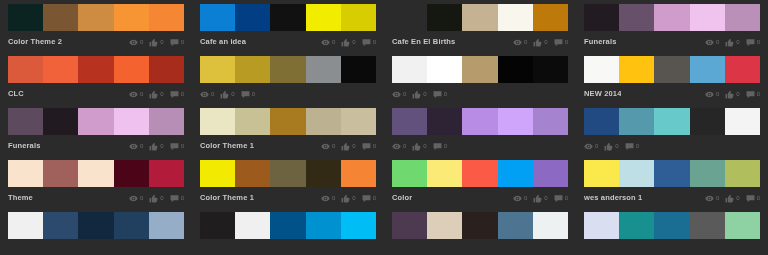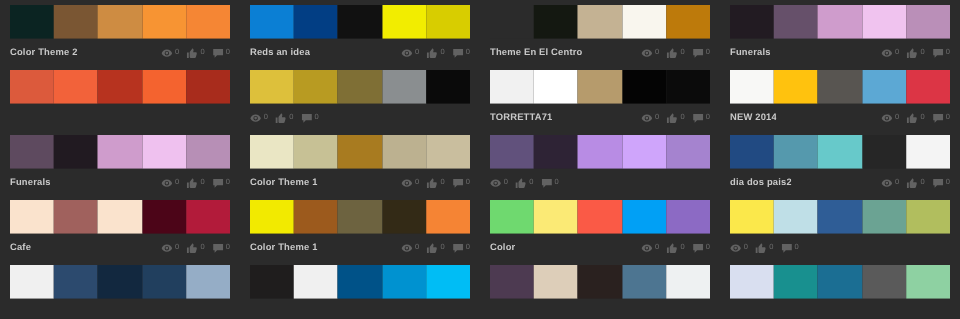--- a/index.html
+++ b/index.html
@@ -115,21 +115,21 @@
 
   <div class="card">
     <div class="swatches">
         <div class="sw" style="background: rgb(11, 127, 212);"></div>
         <div class="sw" style="background: rgb(2, 62, 132);"></div>
         <div class="sw" style="background: rgb(17, 17, 17);"></div>
         <div class="sw" style="background: rgb(242, 237, 0);"></div>
         <div class="sw" style="background: rgb(216, 205, 0);"></div>
       </div>
     <div class="meta">
-      <span class="title">Reds an idea</span>
+      <span class="title">Cafe an idea</span>
       <span class="stats">
         <span class="stat">
           <span class="ic">
             <svg viewBox="0 0 16 16">
                 <path d="M8 3C4.5 3 1.7 5.2 0.5 8c1.2 2.8 4 5 7.5 5s6.3-2.2 7.5-5C14.3 5.2 11.5 3 8 3zm0 8.2A3.2 3.2 0 1 1 8 4.8a3.2 3.2 0 0 1 0 6.4zm0-1.3a1.9 1.9 0 1 0 0-3.8 1.9 1.9 0 0 0 0 3.8z"></path>
               </svg>
           </span>
           <span class="cnt">0</span>
         </span>
         <span class="stat">
@@ -154,21 +154,21 @@
 
   <div class="card">
     <div class="swatches">
         <div class="sw" style="background: rgb(43, 43, 43);"></div>
         <div class="sw" style="background: rgb(20, 24, 17);"></div>
         <div class="sw" style="background: rgb(196, 178, 147);"></div>
         <div class="sw" style="background: rgb(249, 246, 238);"></div>
         <div class="sw" style="background: rgb(189, 122, 11);"></div>
       </div>
     <div class="meta">
-      <span class="title">Theme En El Centro</span>
+      <span class="title">Cafe En El Births</span>
       <span class="stats">
         <span class="stat">
           <span class="ic">
             <svg viewBox="0 0 16 16">
                 <path d="M8 3C4.5 3 1.7 5.2 0.5 8c1.2 2.8 4 5 7.5 5s6.3-2.2 7.5-5C14.3 5.2 11.5 3 8 3zm0 8.2A3.2 3.2 0 1 1 8 4.8a3.2 3.2 0 0 1 0 6.4zm0-1.3a1.9 1.9 0 1 0 0-3.8 1.9 1.9 0 0 0 0 3.8z"></path>
               </svg>
           </span>
           <span class="cnt">0</span>
         </span>
         <span class="stat">
@@ -231,20 +231,49 @@
   </div>
 
   <div class="card">
     <div class="swatches">
         <div class="sw" style="background: rgb(220, 90, 60);"></div>
         <div class="sw" style="background: rgb(242, 98, 58);"></div>
         <div class="sw" style="background: rgb(183, 51, 31);"></div>
         <div class="sw" style="background: rgb(244, 99, 47);"></div>
         <div class="sw" style="background: rgb(168, 44, 28);"></div>
       </div>
+    <div class="meta">
+      <span class="title">CLC</span>
+      <span class="stats">
+        <span class="stat">
+          <span class="ic">
+            <svg viewBox="0 0 16 16">
+                <path d="M8 3C4.5 3 1.7 5.2 0.5 8c1.2 2.8 4 5 7.5 5s6.3-2.2 7.5-5C14.3 5.2 11.5 3 8 3zm0 8.2A3.2 3.2 0 1 1 8 4.8a3.2 3.2 0 0 1 0 6.4zm0-1.3a1.9 1.9 0 1 0 0-3.8 1.9 1.9 0 0 0 0 3.8z"></path>
+              </svg>
+          </span>
+          <span class="cnt">0</span>
+        </span>
+        <span class="stat">
+          <span class="ic">
+            <svg viewBox="0 0 16 16">
+                <path d="M1 7h2.6v8H1zM15 8.1c0-.8-.7-1.4-1.5-1.4H9.8l.6-2.8c.1-.7-.1-1.4-.6-1.9L9 1 5.4 5.6c-.3.4-.5.9-.5 1.4V13c0 1.1.9 2 2 2h5.2c.7 0 1.3-.5 1.5-1.1l1.3-4.6c0-.4.1-.8.1-1.2z"></path>
+              </svg>
+          </span>
+          <span class="cnt">0</span>
+        </span>
+        <span class="stat">
+          <span class="ic">
+            <svg viewBox="0 0 16 16">
+                <path d="M1 2h14v9H6.5L3 14.5V11H1z"></path>
+              </svg>
+          </span>
+          <span class="cnt">0</span>
+        </span>
+      </span>
+    </div>
   </div>
 
   <div class="card">
     <div class="swatches">
         <div class="sw" style="background: rgb(221, 192, 59);"></div>
         <div class="sw" style="background: rgb(184, 155, 34);"></div>
         <div class="sw" style="background: rgb(127, 111, 53);"></div>
         <div class="sw" style="background: rgb(138, 142, 144);"></div>
         <div class="sw" style="background: rgb(10, 10, 10);"></div>
       </div>
@@ -280,21 +309,20 @@
 
   <div class="card">
     <div class="swatches">
         <div class="sw" style="background: rgb(241, 241, 241);"></div>
         <div class="sw" style="background: rgb(255, 255, 255);"></div>
         <div class="sw" style="background: rgb(182, 155, 108);"></div>
         <div class="sw" style="background: rgb(4, 4, 4);"></div>
         <div class="sw" style="background: rgb(11, 11, 11);"></div>
       </div>
     <div class="meta">
-      <span class="title">TORRETTA71</span>
       <span class="stats">
         <span class="stat">
           <span class="ic">
             <svg viewBox="0 0 16 16">
                 <path d="M8 3C4.5 3 1.7 5.2 0.5 8c1.2 2.8 4 5 7.5 5s6.3-2.2 7.5-5C14.3 5.2 11.5 3 8 3zm0 8.2A3.2 3.2 0 1 1 8 4.8a3.2 3.2 0 0 1 0 6.4zm0-1.3a1.9 1.9 0 1 0 0-3.8 1.9 1.9 0 0 0 0 3.8z"></path>
               </svg>
           </span>
           <span class="cnt">0</span>
         </span>
         <span class="stat">
@@ -474,21 +502,20 @@
 
   <div class="card">
     <div class="swatches">
         <div class="sw" style="background: rgb(33, 74, 130);"></div>
         <div class="sw" style="background: rgb(85, 153, 173);"></div>
         <div class="sw" style="background: rgb(103, 201, 202);"></div>
         <div class="sw" style="background: rgb(38, 38, 38);"></div>
         <div class="sw" style="background: rgb(244, 244, 244);"></div>
       </div>
     <div class="meta">
-      <span class="title">dia dos pais2</span>
       <span class="stats">
         <span class="stat">
           <span class="ic">
             <svg viewBox="0 0 16 16">
                 <path d="M8 3C4.5 3 1.7 5.2 0.5 8c1.2 2.8 4 5 7.5 5s6.3-2.2 7.5-5C14.3 5.2 11.5 3 8 3zm0 8.2A3.2 3.2 0 1 1 8 4.8a3.2 3.2 0 0 1 0 6.4zm0-1.3a1.9 1.9 0 1 0 0-3.8 1.9 1.9 0 0 0 0 3.8z"></path>
               </svg>
           </span>
           <span class="cnt">0</span>
         </span>
         <span class="stat">
@@ -513,21 +540,21 @@
 
   <div class="card">
     <div class="swatches">
         <div class="sw" style="background: rgb(250, 227, 205);"></div>
         <div class="sw" style="background: rgb(160, 97, 93);"></div>
         <div class="sw" style="background: rgb(250, 227, 205);"></div>
         <div class="sw" style="background: rgb(76, 5, 24);"></div>
         <div class="sw" style="background: rgb(178, 27, 58);"></div>
       </div>
     <div class="meta">
-      <span class="title">Cafe</span>
+      <span class="title">Theme</span>
       <span class="stats">
         <span class="stat">
           <span class="ic">
             <svg viewBox="0 0 16 16">
                 <path d="M8 3C4.5 3 1.7 5.2 0.5 8c1.2 2.8 4 5 7.5 5s6.3-2.2 7.5-5C14.3 5.2 11.5 3 8 3zm0 8.2A3.2 3.2 0 1 1 8 4.8a3.2 3.2 0 0 1 0 6.4zm0-1.3a1.9 1.9 0 1 0 0-3.8 1.9 1.9 0 0 0 0 3.8z"></path>
               </svg>
           </span>
           <span class="cnt">0</span>
         </span>
         <span class="stat">
@@ -630,20 +657,21 @@
 
   <div class="card">
     <div class="swatches">
         <div class="sw" style="background: rgb(251, 232, 75);"></div>
         <div class="sw" style="background: rgb(191, 223, 231);"></div>
         <div class="sw" style="background: rgb(47, 93, 150);"></div>
         <div class="sw" style="background: rgb(107, 163, 147);"></div>
         <div class="sw" style="background: rgb(177, 190, 94);"></div>
       </div>
     <div class="meta">
+      <span class="title">wes anderson 1</span>
       <span class="stats">
         <span class="stat">
           <span class="ic">
             <svg viewBox="0 0 16 16">
                 <path d="M8 3C4.5 3 1.7 5.2 0.5 8c1.2 2.8 4 5 7.5 5s6.3-2.2 7.5-5C14.3 5.2 11.5 3 8 3zm0 8.2A3.2 3.2 0 1 1 8 4.8a3.2 3.2 0 0 1 0 6.4zm0-1.3a1.9 1.9 0 1 0 0-3.8 1.9 1.9 0 0 0 0 3.8z"></path>
               </svg>
           </span>
           <span class="cnt">0</span>
         </span>
         <span class="stat">

